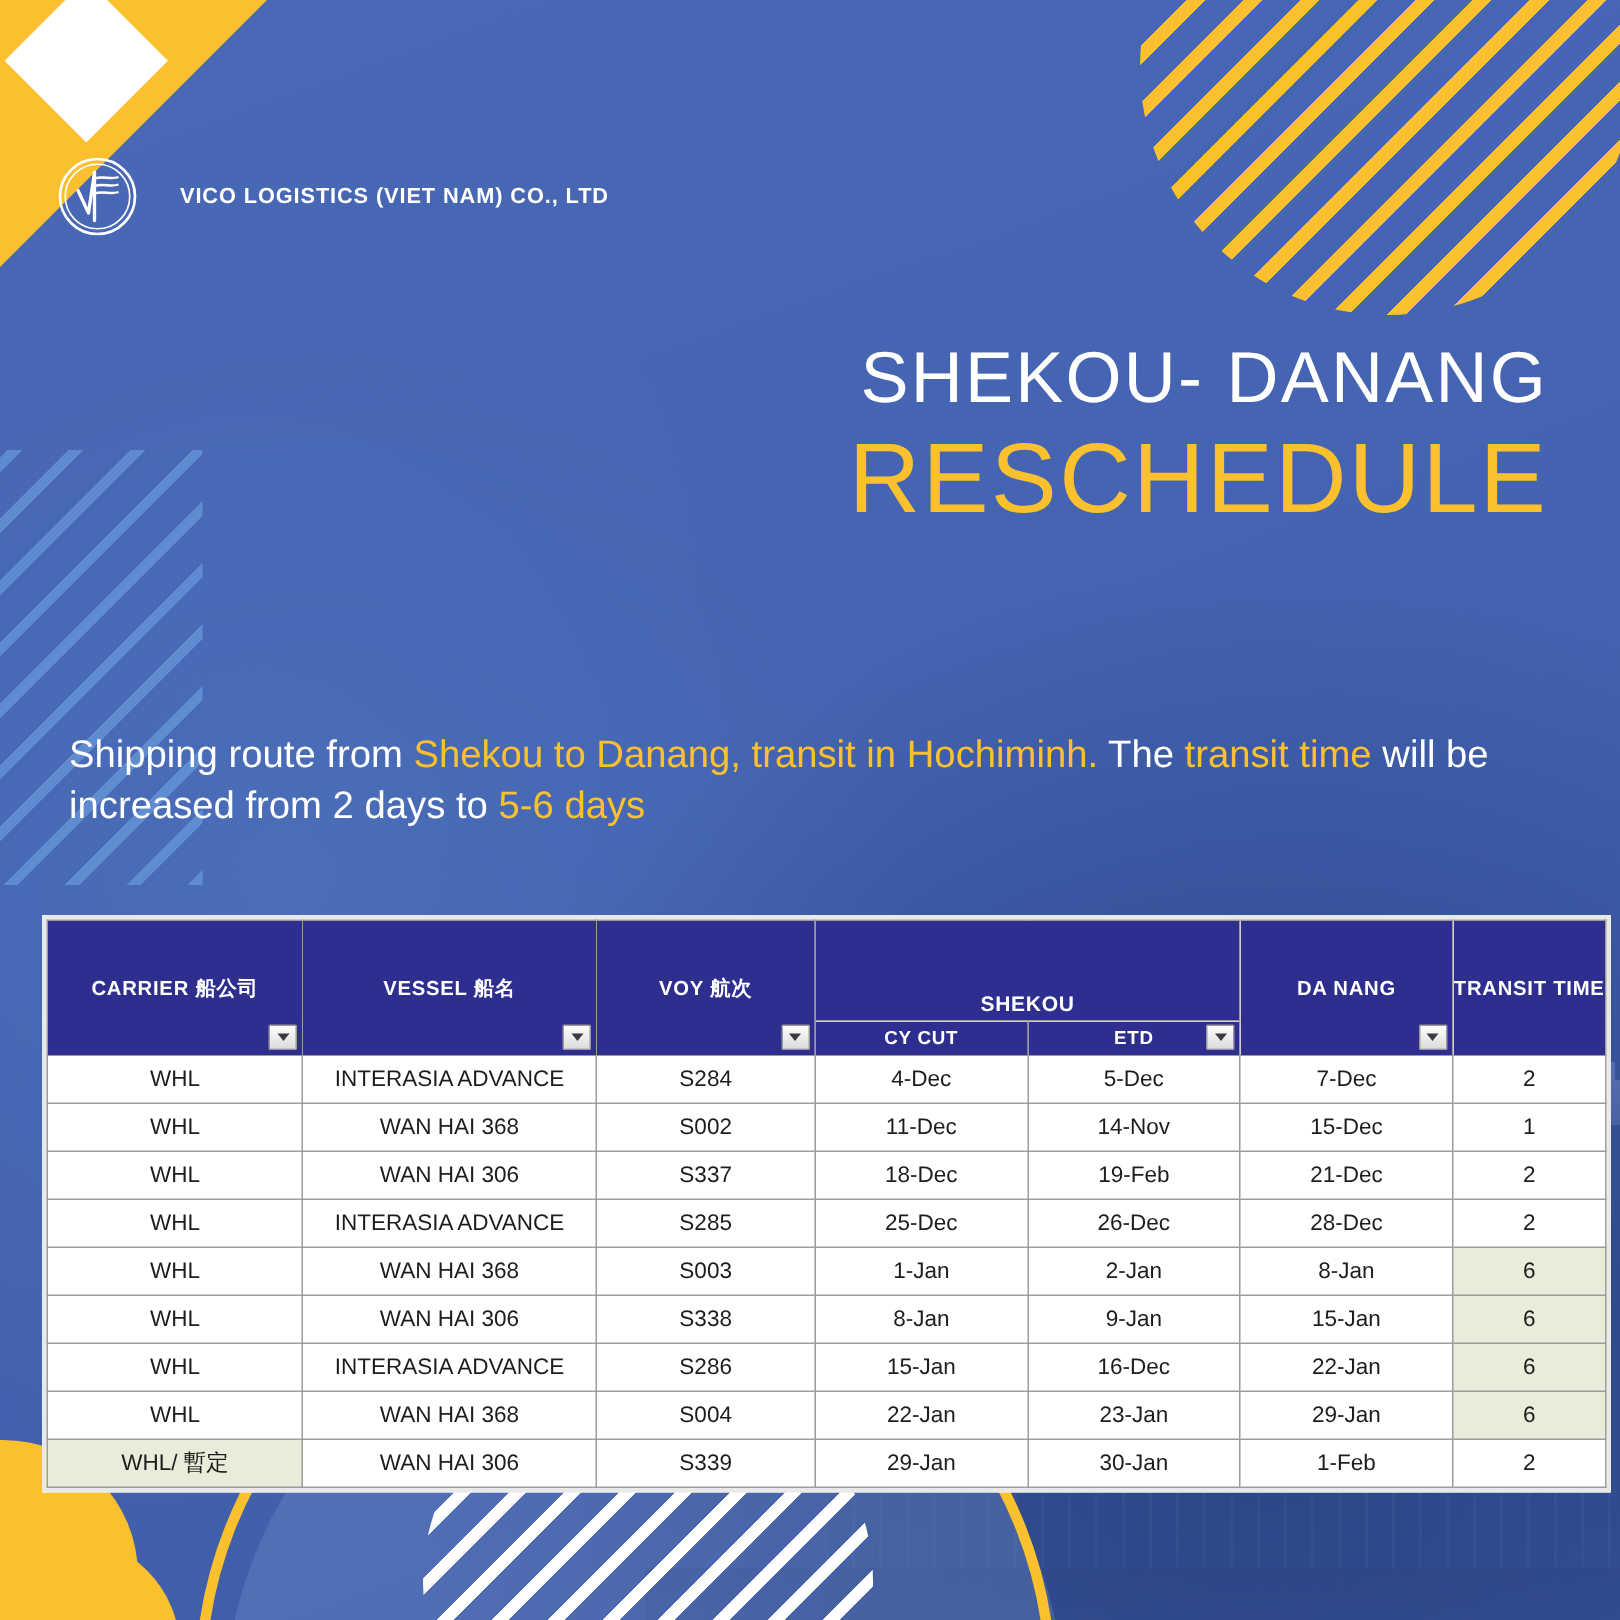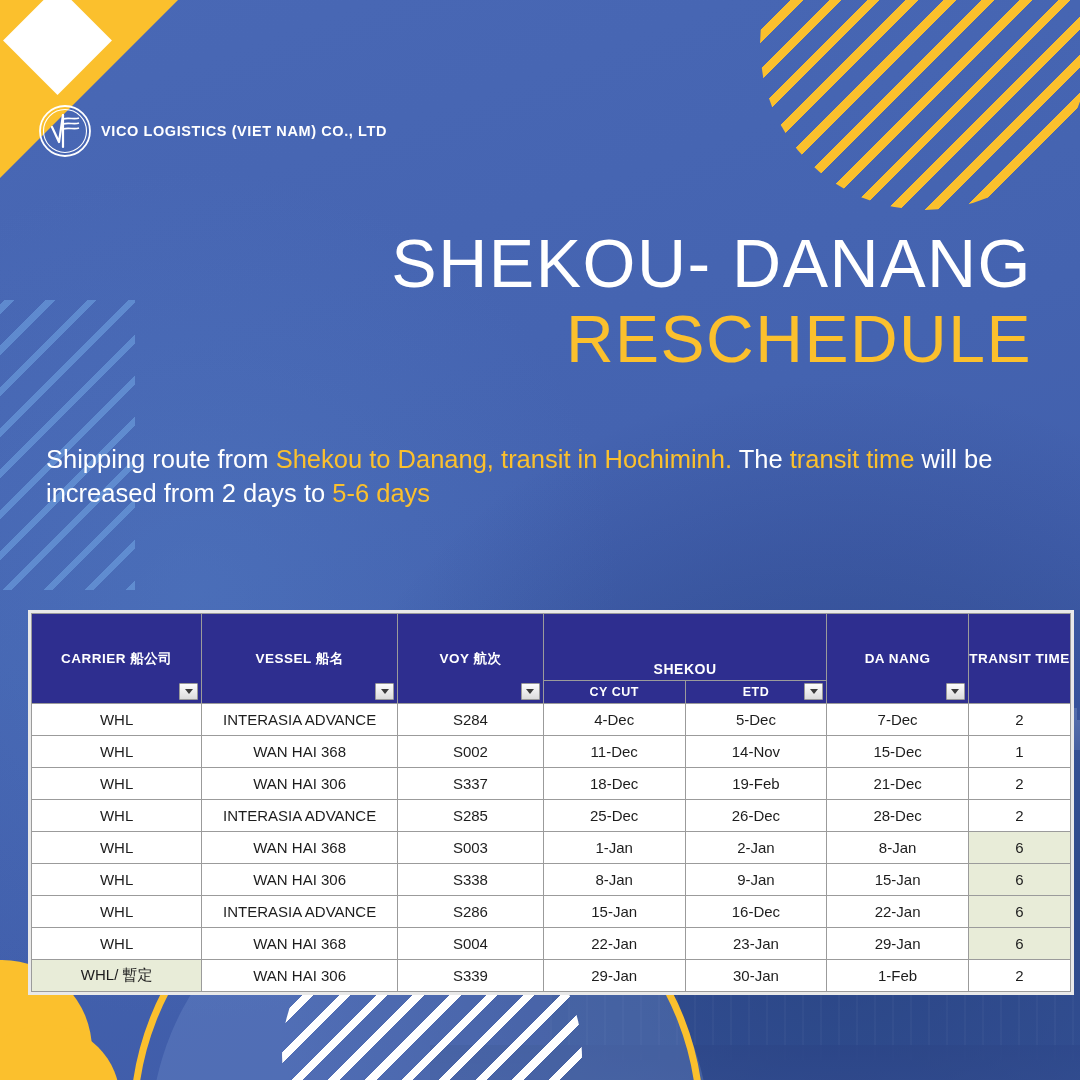--- a/index.html
+++ b/index.html
@@ -93,41 +93,41 @@
   .bm-stripes{
     position:absolute;left:282px;bottom:-125px;width:300px;height:300px;
     border-radius:50%;overflow:hidden;
     background:repeating-linear-gradient(-45deg,
       #ffffff 0px,#ffffff 8px,
       rgba(0,0,0,0) 8px,rgba(0,0,0,0) 26px);
   }
 
   
   .logo-row{
-    position:absolute;left:38px;top:104px;display:flex;align-items:center;gap:9px;
+    position:absolute;left:38px;top:104px;display:flex;align-items:center;gap:28px;
   }
   .logo-mark{width:54px;height:54px;display:block;}
   .logo-text{
     color:#ffffff;font-size:14.5px;font-weight:bold;letter-spacing:.6px;
     font-family:"Liberation Sans", sans-serif;white-space:nowrap;
   }
 
   
   .title-block{position:absolute;right:48px;top:228px;text-align:right;}
   .title-line1{
-    color:#ffffff;font-size:68px;font-weight:400;letter-spacing:1.5px;
+    color:#ffffff;font-size:48px;font-weight:400;letter-spacing:1.5px;
     line-height:1.04;white-space:nowrap;margin-left:12px;
   }
   .title-line2{
     color:#fbc02d;font-size:66px;font-weight:400;letter-spacing:1.5px;
     line-height:1.04;white-space:nowrap;margin-top:6px;
   }
 
   .subtitle{
-    position:absolute;left:46px;top:442px;width:985px;
+    position:absolute;left:46px;top:486px;width:985px;
     color:#ffffff;font-size:25.5px;line-height:1.34;font-weight:400;
   }
   .subtitle .hl{color:#fbc02d;}
 
   
   .table-wrap{
     position:absolute;left:28px;top:610px;width:1046px;
     border:3px solid #e9e9e9;
     box-sizing:border-box;
     background:#ffffff;

